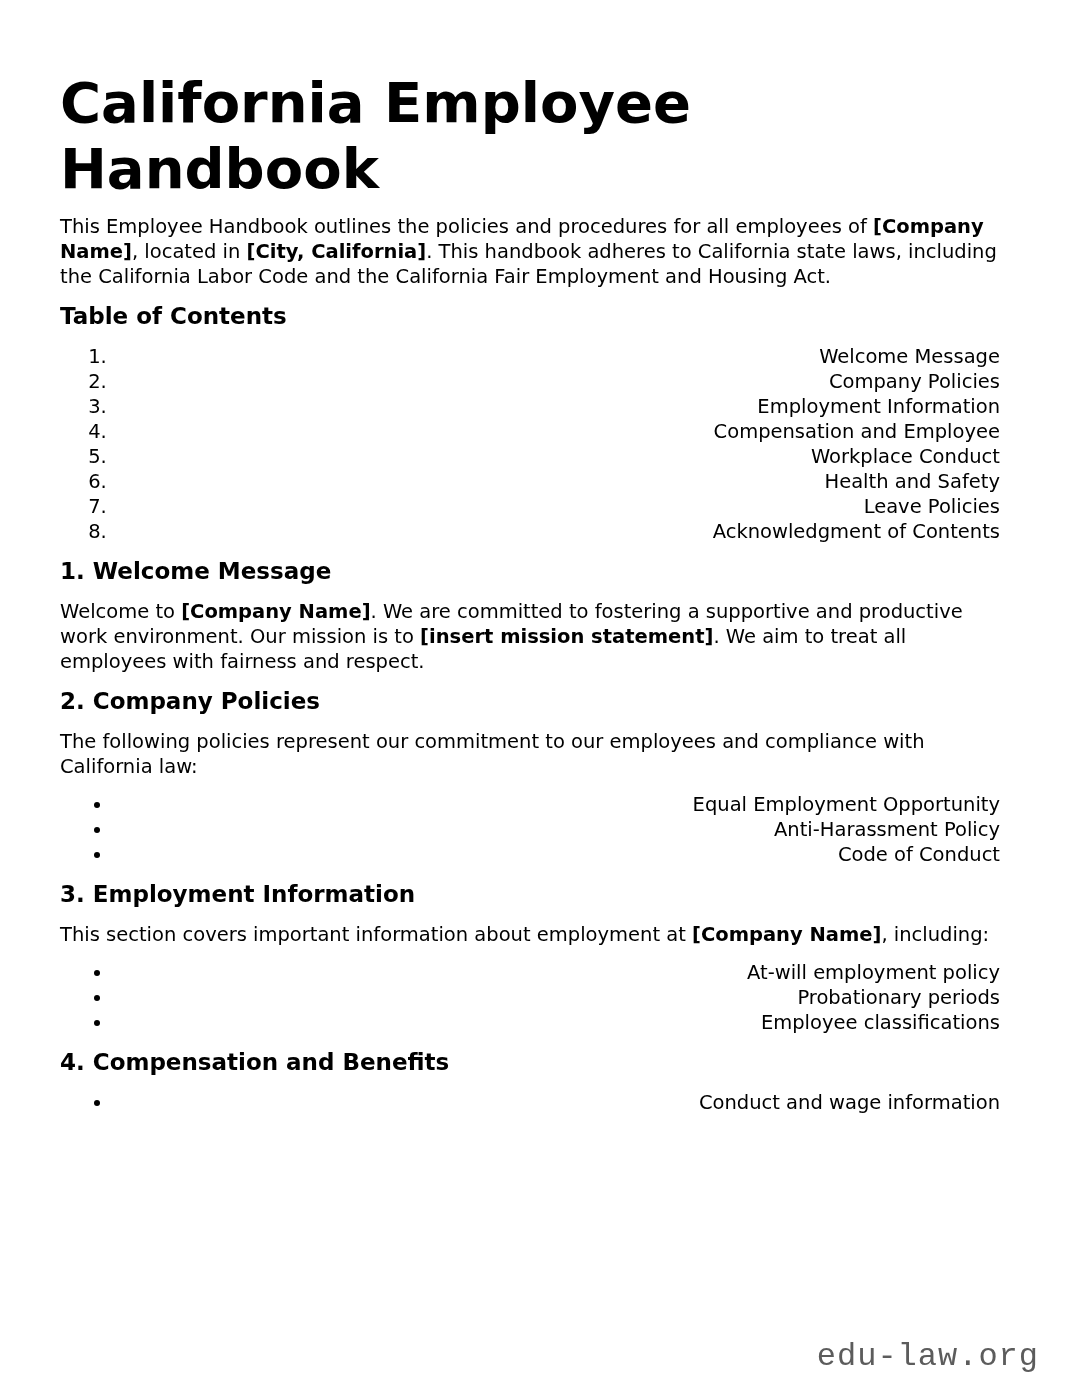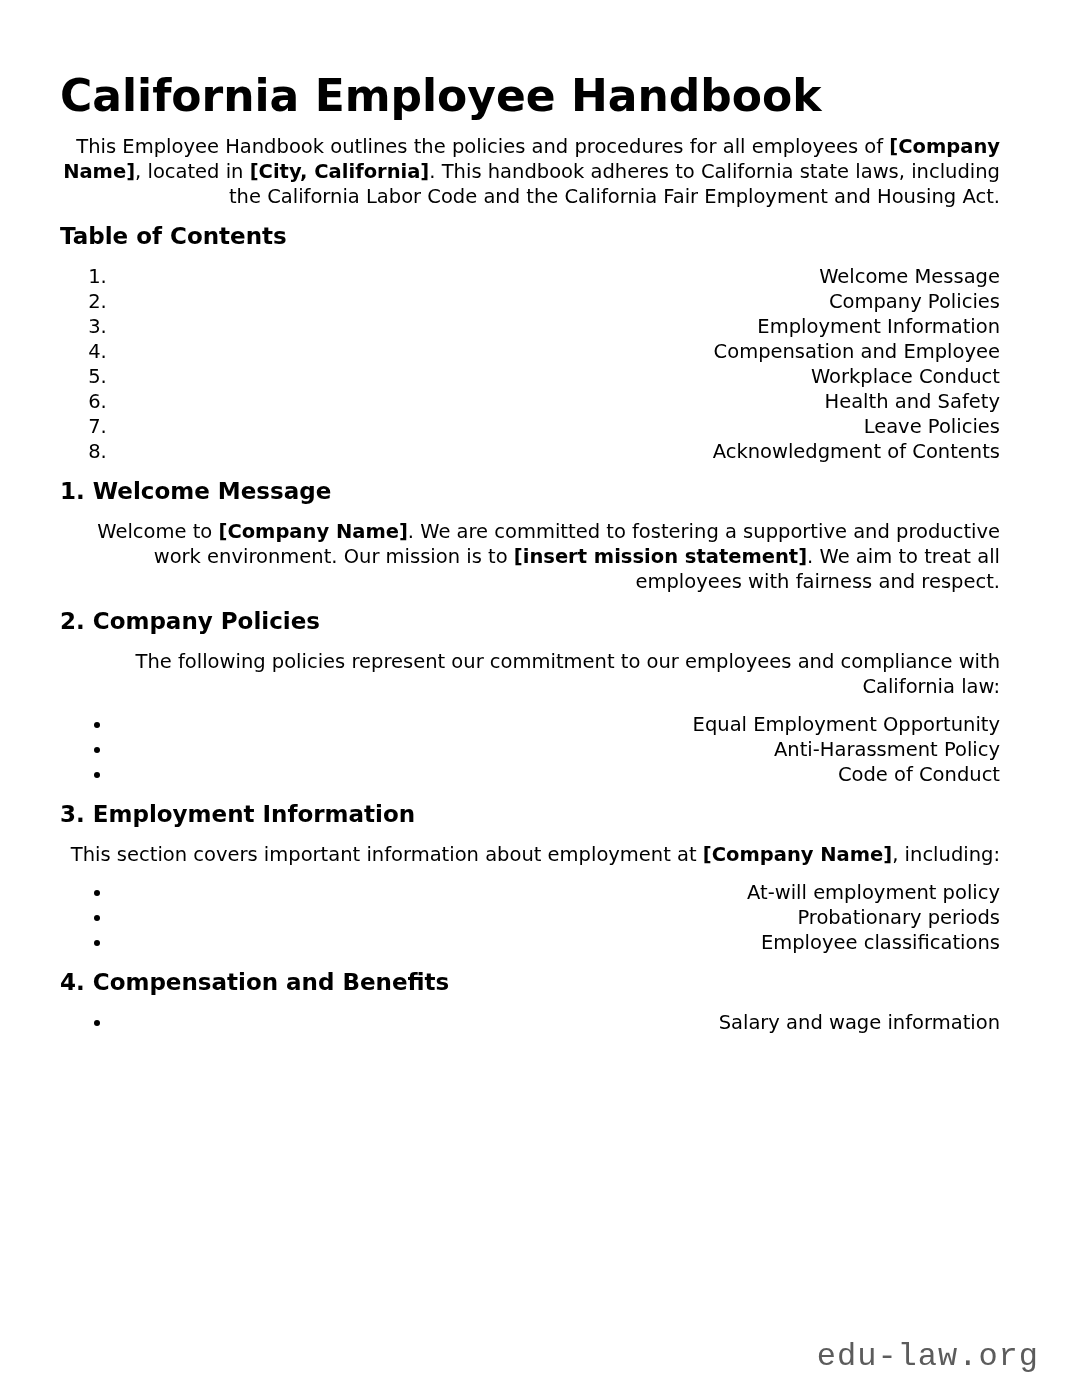--- a/index.html
+++ b/index.html
@@ -17,36 +17,35 @@
     font-size: 19.5px;
   }
   .page {
     box-sizing: border-box;
     width: 1075px;
     height: 1391px;
     padding: 70px 75px 40px 60px;
     position: relative;
   }
   h1.doc-title {
-    font-size: 44px;
+    font-size: 56px;
     font-weight: bold;
     line-height: 1.17;
     margin: 0 0 12px 0;
     letter-spacing: 0px;
   }
   h2.section-heading {
     font-size: 23px;
     font-weight: bold;
     line-height: 1.17;
     margin: 14px 0 14px 0;
   }
   p.body-para {
     margin: 13px 0;
     line-height: 25px;
-    text-align: right;
   }
   ol.toc-list, ul.bullet-list {
     margin: 11px 0 13px 0;
     padding-left: 53px;
   }
   ol.toc-list li, ul.bullet-list li {
     line-height: 25px;
     text-align: right;
   }
   strong { font-weight: bold; }
@@ -105,18 +104,18 @@
   <ul class="bullet-list">
     <li>At-will employment policy</li>
     <li>Probationary periods</li>
     <li>Employee classifications</li>
   </ul>
 
   <h2 class="section-heading">4. Compensation and Benefits</h2>
 
 
   <ul class="bullet-list">
-    <li>Salary and wage information</li>
+    <li>Conduct and wage information</li>
   </ul>
 
   <div class="watermark">edu-law.org</div>
 
 </div>
 
 </body></html>

